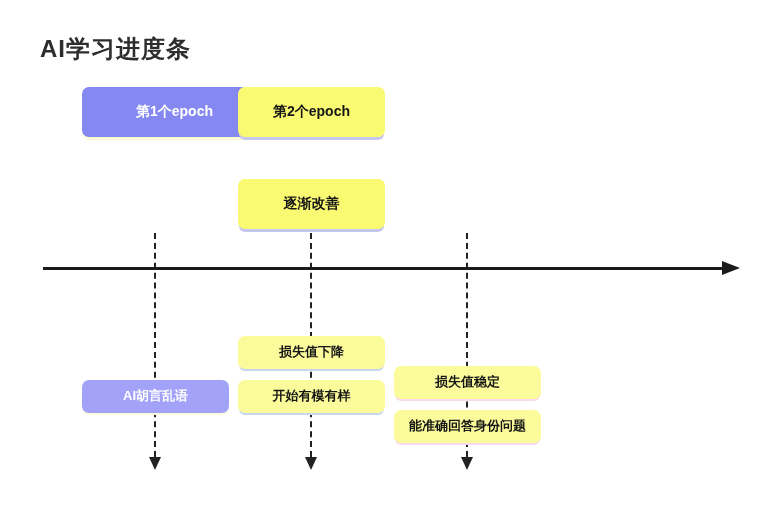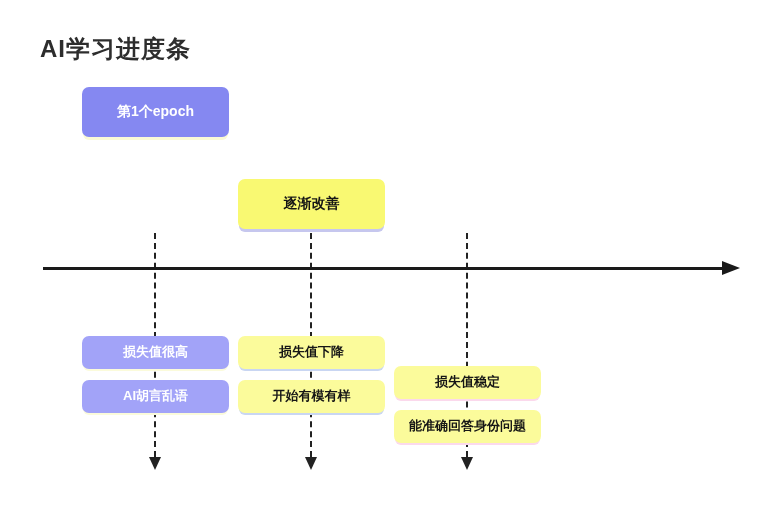--- a/index.html
+++ b/index.html
@@ -65,21 +65,21 @@
     font-size:14px;
     line-height:1.1;
   }
   .r1 { top:87px;  height:50px; }
   .r2 { top:179px; height:50px; }
   .r3 { top:336px; height:33px; font-size:13px; }
   .r4 { top:380px; height:33px; font-size:13px; }
   .c1 { left:82px;  width:147px; }
   .c2 { left:238px; width:147px; }
   .c3 { left:394px; width:147px; }
-  .purple        { background:#8588f1; color:#ffffff; font-weight:700; box-shadow:0 4px 0 -1px #fafad6; }
+  .purple        { background:#8588f1; color:#ffffff; font-weight:700; box-shadow:0 4px 0 -1px #fafad6;padding-left:19px; }
   .purple-light  { background:#a2a3f8; color:#ffffff; font-weight:700; box-shadow:0 3px 0 -1px #fbfbdb; }
   .yellow        { background:#f9f972; color:#161616; font-weight:600; box-shadow:0 4px 0 -1px #c6c7ee; }
   .green         { background:#c9f37c; color:#161616; font-weight:600; box-shadow:0 4px 0 -1px #cdc9ea; }
   .yellow-lt-blu { background:#fbfb9b; color:#161616; font-weight:600; box-shadow:0 3px 0 -1px #c9d6f2; }
   .yellow-lt-pnk { background:#fbfb9b; color:#161616; font-weight:600; box-shadow:0 3px 0 -1px #fbd9ec;margin-top:30px; }
 </style>
 </head>
 <body>
 
 <div class="canvas">
@@ -87,27 +87,27 @@
   <div class="title">AI学习进度条</div>
 
   <div class="vline" style="left:154px;"></div>
   <div class="vline" style="left:310px;"></div>
   <div class="vline" style="left:466px;"></div>
   <div class="vhead" style="left:149px;"></div>
   <div class="vhead" style="left:305px;"></div>
   <div class="vhead" style="left:461px;"></div>
 
   <div class="box r1 c1 purple">第1个epoch</div>
+  <div class="box r1 c2 yellow">第2个epoch</div>
 
   <div class="box r2 c2 yellow">逐渐改善</div>
 
   <div class="timeline-line"></div>
   <div class="timeline-head"></div>
 
-  <div class="box r3 c1 purple-light">损失值很高</div>
   <div class="box r3 c2 yellow-lt-blu">损失值下降</div>
   <div class="box r3 c3 yellow-lt-pnk">损失值稳定</div>
 
   <div class="box r4 c1 purple-light">AI胡言乱语</div>
   <div class="box r4 c3 yellow-lt-pnk">能准确回答身份问题</div>
   <div class="box r4 c2 yellow-lt-blu">开始有模有样</div>
 
 </div>
 
 </body></html>

